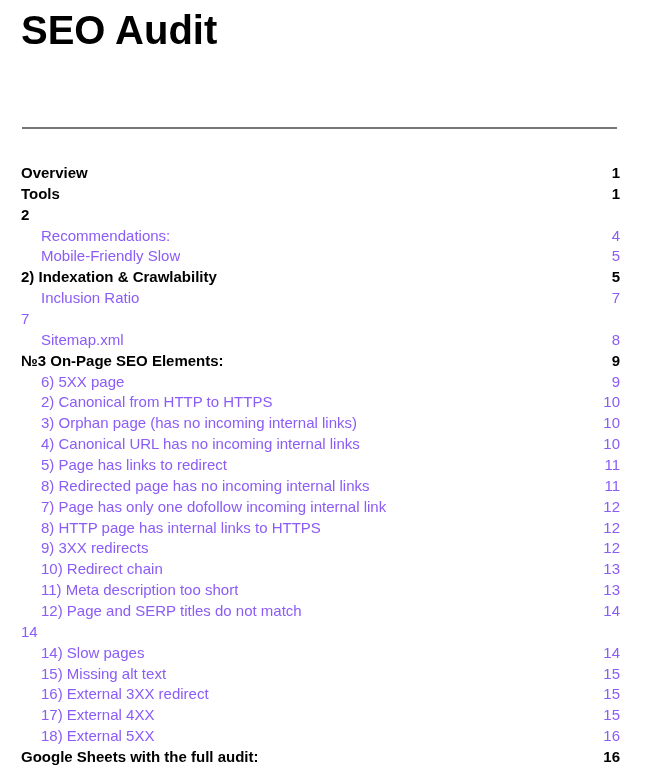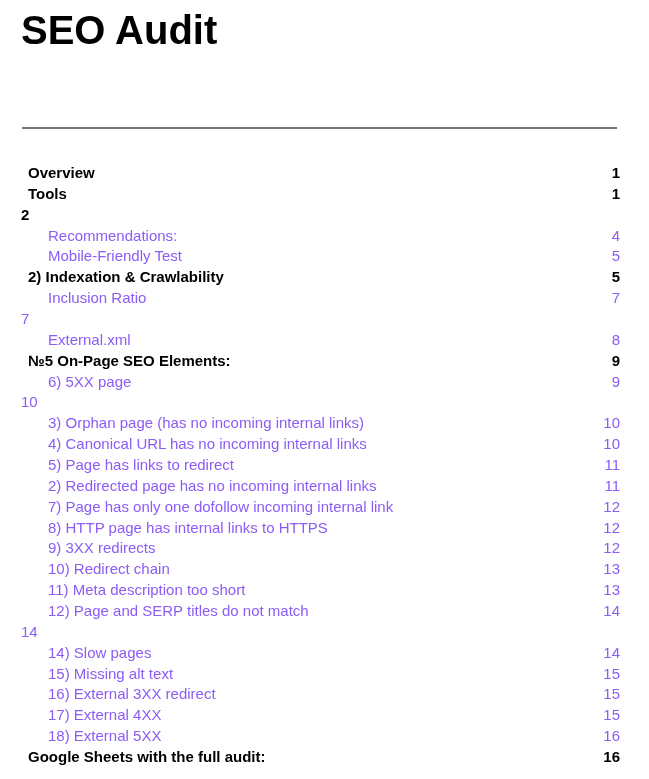--- a/index.html
+++ b/index.html
@@ -54,21 +54,20 @@
   .toc-row.bold {
     font-weight: bold;
     color: #000000;
   }
   .toc-row.indent-1 .toc-label {
     padding-left: 20px;
   }
   .toc-label {
     white-space: nowrap;
     overflow: hidden;
-    margin-left: 7px;
   }
   .toc-page {
     white-space: nowrap;
     text-align: right;
   }
 </style>
 </head>
 <body>
 
 <div class="page">
@@ -87,63 +86,64 @@
         <span class="toc-page">1</span>
       </div>
       <div class="toc-row bold">
         <span class="toc-page">2</span>
       </div>
       <div class="toc-row indent-1">
         <span class="toc-label">Recommendations:</span>
         <span class="toc-page">4</span>
       </div>
       <div class="toc-row indent-1">
-        <span class="toc-label">Mobile-Friendly Test</span>
+        <span class="toc-label">Mobile-Friendly Slow</span>
         <span class="toc-page">5</span>
       </div>
       <div class="toc-row bold">
         <span class="toc-label">2) Indexation &amp; Crawlability</span>
         <span class="toc-page">5</span>
       </div>
       <div class="toc-row indent-1">
         <span class="toc-label">Inclusion Ratio</span>
         <span class="toc-page">7</span>
       </div>
       <div class="toc-row indent-1">
         <span class="toc-page">7</span>
       </div>
       <div class="toc-row indent-1">
-        <span class="toc-label">External.xml</span>
+        <span class="toc-label">Sitemap.xml</span>
         <span class="toc-page">8</span>
       </div>
       <div class="toc-row bold">
-        <span class="toc-label">№5 On-Page SEO Elements:</span>
+        <span class="toc-label">№3 On-Page SEO Elements:</span>
         <span class="toc-page">9</span>
       </div>
       <div class="toc-row indent-1">
         <span class="toc-label">6) 5XX page</span>
         <span class="toc-page">9</span>
       </div>
       <div class="toc-row indent-1">
+        <span class="toc-label">2) Canonical from HTTP to HTTPS</span>
         <span class="toc-page">10</span>
       </div>
       <div class="toc-row indent-1">
         <span class="toc-label">3) Orphan page (has no incoming internal links)</span>
         <span class="toc-page">10</span>
       </div>
       <div class="toc-row indent-1">
         <span class="toc-label">4) Canonical URL has no incoming internal links</span>
         <span class="toc-page">10</span>
       </div>
       <div class="toc-row indent-1">
         <span class="toc-label">5) Page has links to redirect</span>
         <span class="toc-page">11</span>
       </div>
       <div class="toc-row indent-1">
-        <span class="toc-label">2) Redirected page has no incoming internal links</span>
+        <span class="toc-label">8) Redirected page has no incoming internal links</span>
         <span class="toc-page">11</span>
       </div>
       <div class="toc-row indent-1">
         <span class="toc-label">7) Page has only one dofollow incoming internal link</span>
         <span class="toc-page">12</span>
       </div>
       <div class="toc-row indent-1">
         <span class="toc-label">8) HTTP page has internal links to HTTPS</span>
         <span class="toc-page">12</span>
       </div>

